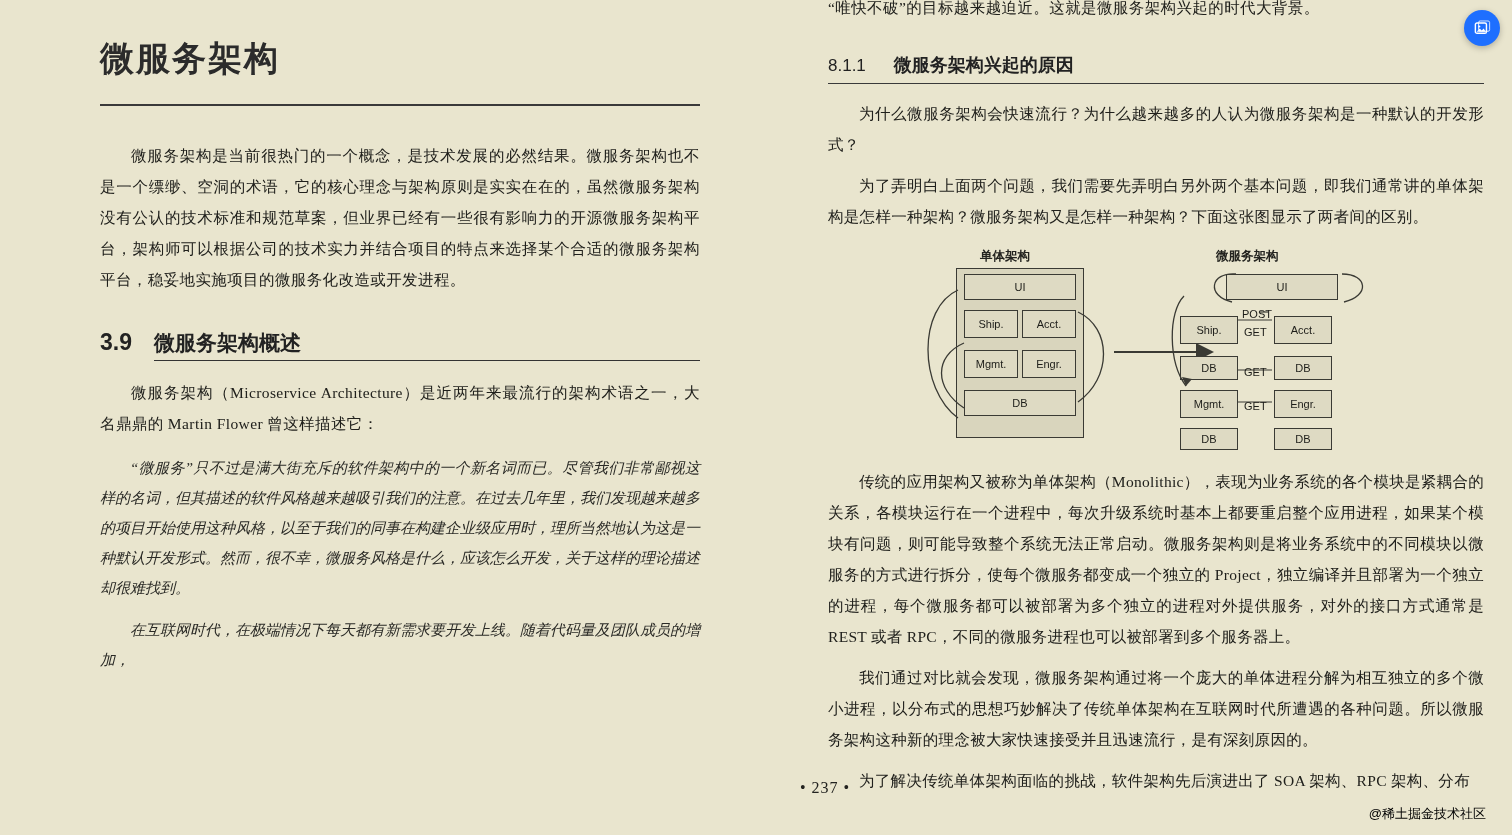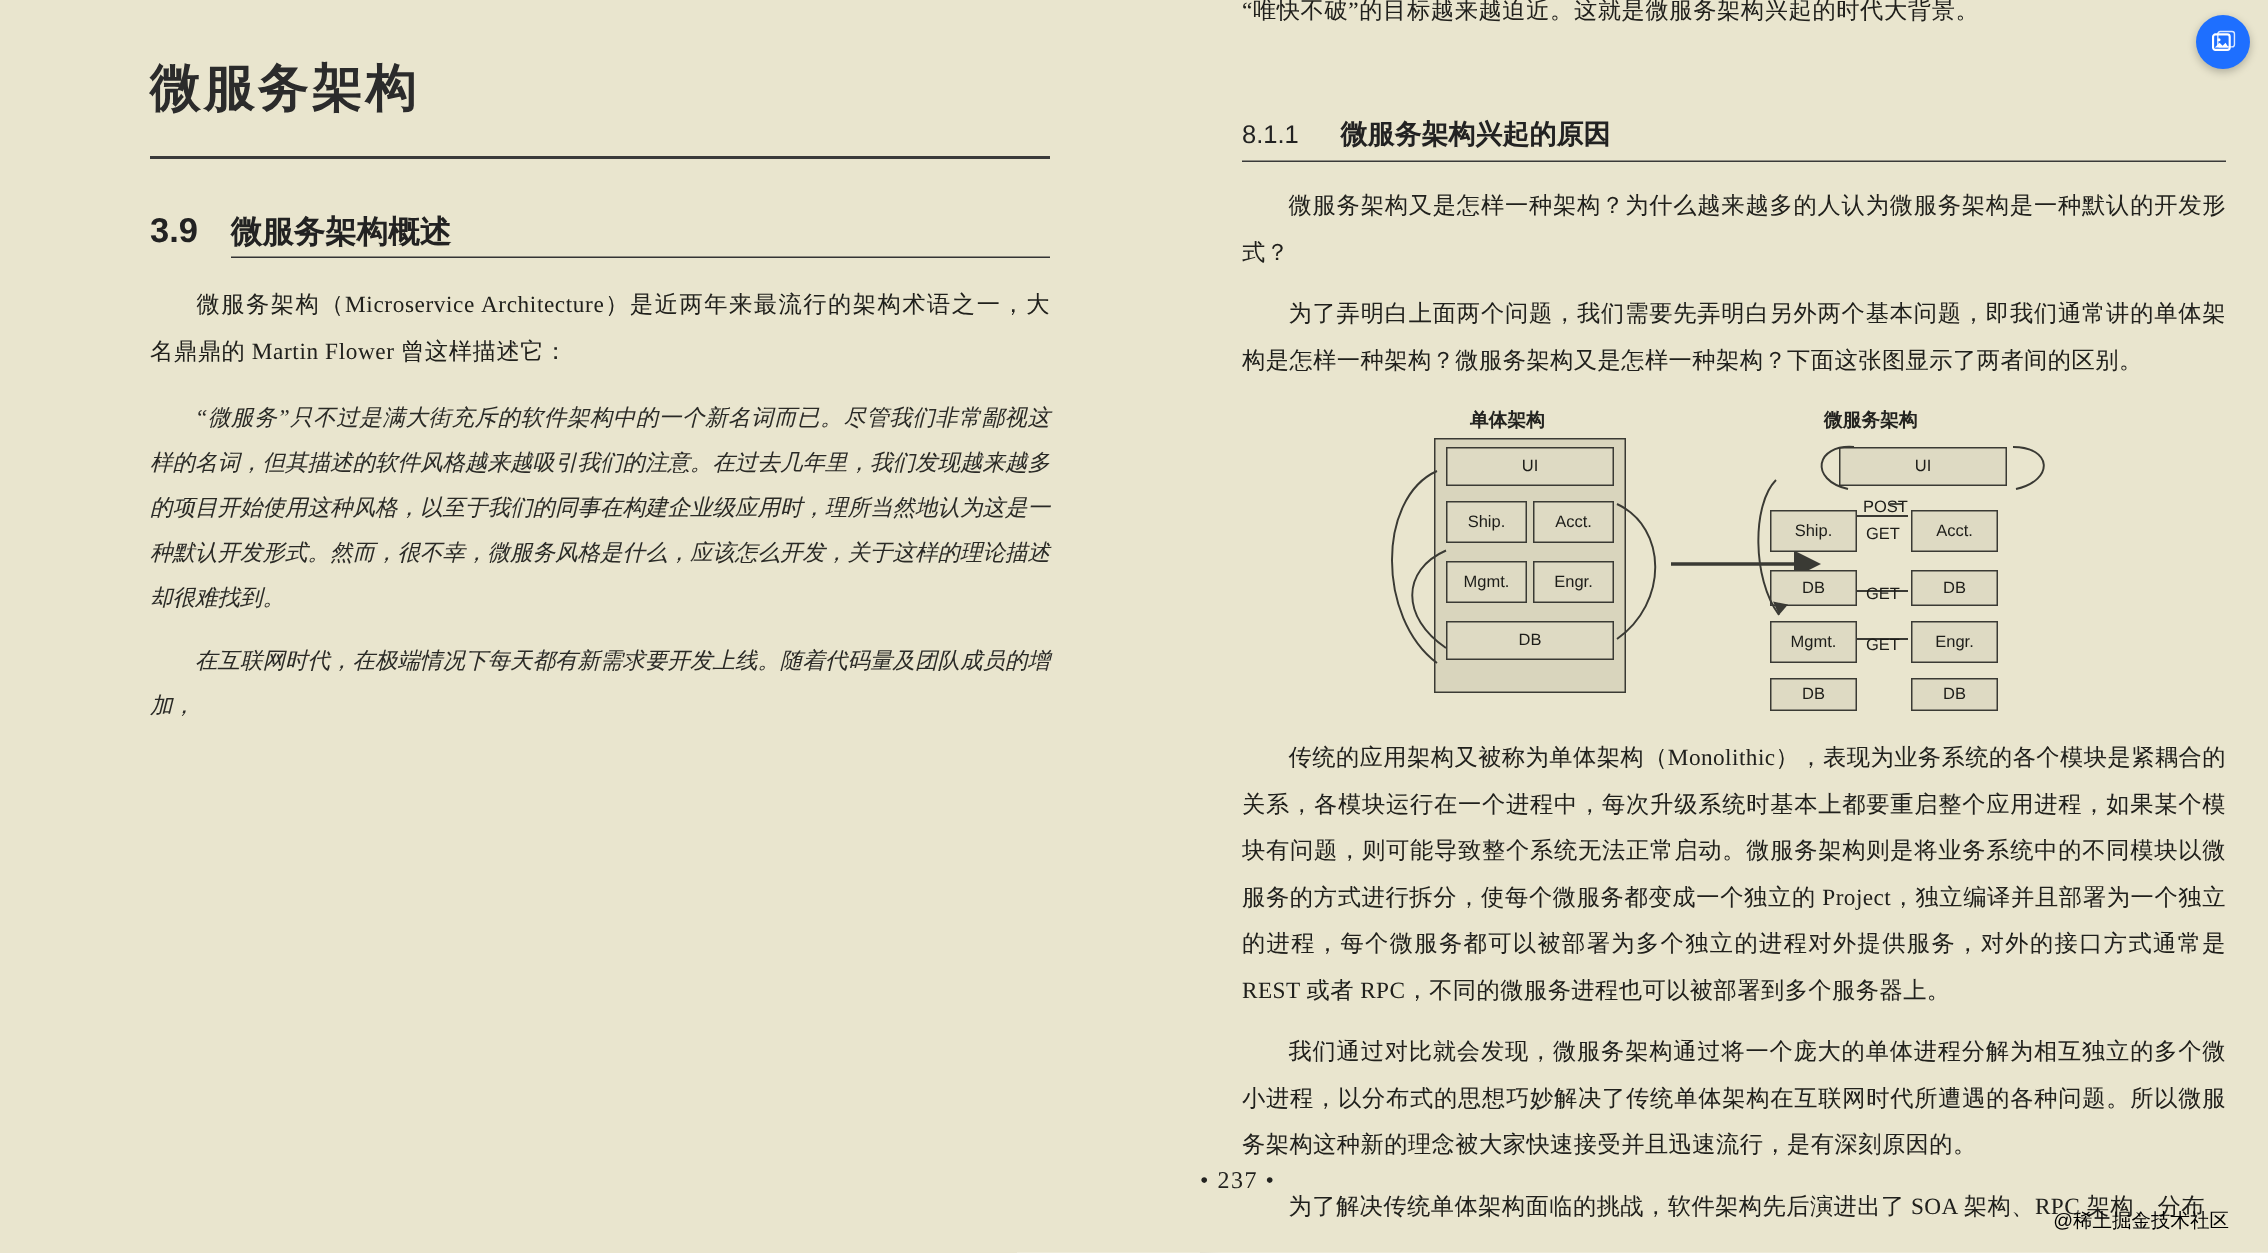--- a/index.html
+++ b/index.html
@@ -130,21 +130,20 @@
     font-family: "Liberation Sans", sans-serif;
     font-size: 17px;
     font-weight: 400;
     color: #222;
   }
   .subsec-title {
     font-family: Liberation Mono, monospace;
     font-size: 18px;
     font-weight: 700;
     color: #222;
-    margin-top: 24px;
   }
   .rp-p {
     font-family: "Liberation Serif", serif;
     font-size: 15.5px;
     line-height: 2.0;
     color: #20201c;
     text-align: justify;
     text-indent: 2em;
     margin: 0 0 10px 0;
     letter-spacing: 0.3px;
@@ -223,20 +222,21 @@
 </style>
 </head>
 <body>
 
 <div class="page-wrap">
 
   <div class="page page-left">
     <div class="chapter-title">微服务架构</div>
     <div class="rule"></div>
 
+    <p class="body-p">微服务架构是当前很热门的一个概念，是技术发展的必然结果。微服务架构也不是一个缥缈、空洞的术语，它的核心理念与架构原则是实实在在的，虽然微服务架构没有公认的技术标准和规范草案，但业界已经有一些很有影响力的开源微服务架构平台，架构师可以根据公司的技术实力并结合项目的特点来选择某个合适的微服务架构平台，稳妥地实施项目的微服务化改造或开发进程。</p>
 
     <div class="sec-head">
       <span class="sec-num">3.9</span>
       <span class="sec-title">微服务架构概述</span>
     </div>
 
     <p class="body-p">微服务架构（Microservice Architecture）是近两年来最流行的架构术语之一，大名鼎鼎的 Martin Flower 曾这样描述它：</p>
     <p class="quote-p">“微服务”只不过是满大街充斥的软件架构中的一个新名词而已。尽管我们非常鄙视这样的名词，但其描述的软件风格越来越吸引我们的注意。在过去几年里，我们发现越来越多的项目开始使用这种风格，以至于我们的同事在构建企业级应用时，理所当然地认为这是一种默认开发形式。然而，很不幸，微服务风格是什么，应该怎么开发，关于这样的理论描述却很难找到。</p>
     <p class="quote-p">在互联网时代，在极端情况下每天都有新需求要开发上线。随着代码量及团队成员的增加，</p>
   </div>
@@ -244,21 +244,21 @@
   <div class="gutter-shadow"></div>
 
   <div class="page page-right">
     <p class="rp-top">“唯快不破”的目标越来越迫近。这就是微服务架构兴起的时代大背景。</p>
 
     <div class="subsec-head">
       <span class="subsec-num">8.1.1</span>
       <span class="subsec-title">微服务架构兴起的原因</span>
     </div>
 
-    <p class="rp-p">微服务架构又是怎样一种架构？为什么越来越多的人认为微服务架构是一种默认的开发形式？</p>
+    <p class="rp-p">为什么微服务架构会快速流行？为什么越来越多的人认为微服务架构是一种默认的开发形式？</p>
     <p class="rp-p">为了弄明白上面两个问题，我们需要先弄明白另外两个基本问题，即我们通常讲的单体架构是怎样一种架构？微服务架构又是怎样一种架构？下面这张图显示了两者间的区别。</p>
 
     <div class="figure">
       <div class="fig-label" style="left:152px; top:0;">单体架构</div>
       <div class="fig-label" style="left:388px; top:0;">微服务架构</div>
 
       <div class="mono-frame" style="left:128px; top:20px; width:128px; height:170px;"></div>
       <div class="box" style="left:136px; top:26px; width:112px; height:26px;">UI</div>
       <div class="box" style="left:136px; top:62px; width:54px; height:28px;">Ship.</div>
       <div class="box" style="left:194px; top:62px; width:54px; height:28px;">Acct.</div>

